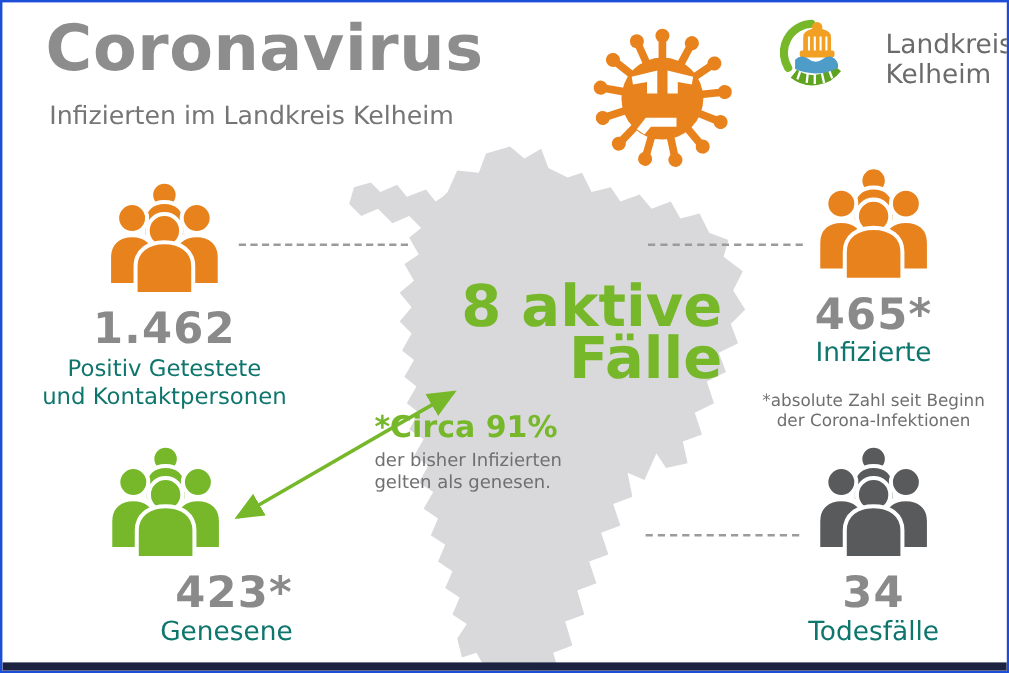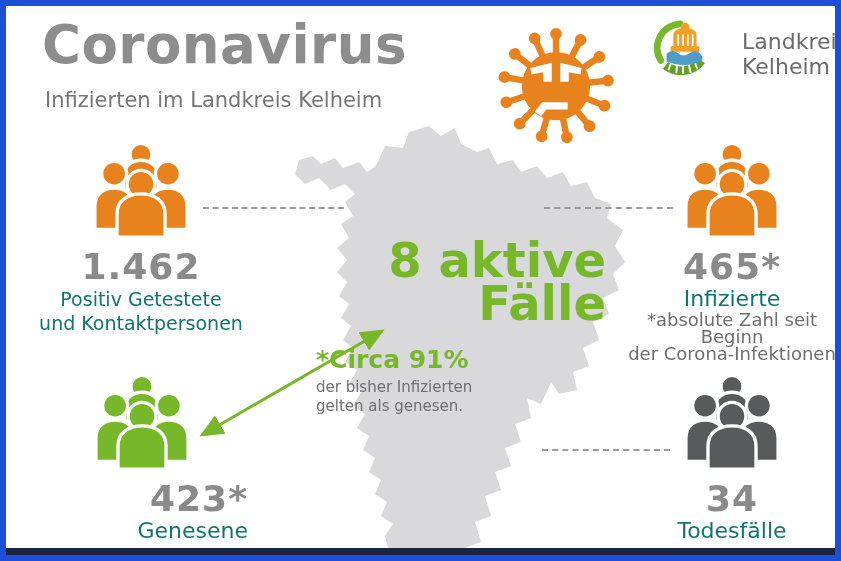--- a/index.html
+++ b/index.html
@@ -1,40 +1,40 @@
 <!DOCTYPE html>
 <html><head>
 <meta charset="utf-8">
 <style>
   html,body { margin:0; padding:0; background:#e8e8e8; }
   #canvas {
     position:relative; width:841px; height:561px; background:#ffffff;
-    border:6px solid #1d4ed8; box-sizing:border-box; overflow:hidden;
+    border:2px solid #1d4ed8; box-sizing:border-box; overflow:hidden;
     font-family:"DejaVu Sans","Liberation Sans",sans-serif;
   }
   .abs { position:absolute; }
   #title { left:36px; top:8px; font-size:53px; font-weight:bold; color:#8D8D8D; letter-spacing:0.5px; }
   #subtitle { left:39px; top:82px; font-size:21px; color:#757575; }
   #logo-emblem { left:648px; top:13px; width:58px; height:58px; }
   #logo-text { left:736px; top:23px; font-size:22px; color:#6B6B6B; line-height:25px; }
   #virus { left:486px; top:12px; width:128px; height:132px; }
   #map-svg { left:283px; top:112px; width:340px; height:446px; }
   #active-cases { left:310px; top:233px; width:290px; text-align:right;
     font-size:48px; font-weight:bold; color:#76B82A; line-height:43px; }
   #circa { left:310px; top:339px; width:290px; 
     font-size:25px; font-weight:bold; color:#76B82A; }
   #circa-note { left:310px; top:372px; width:290px; text-align:left;
     font-size:15px; color:#6F6F6F; line-height:19px; }
   .stat { position:absolute; text-align:center; }
   .stat svg.people { width:108px; height:98px; display:block; margin:0 auto 6px auto; }
   .stat .num { font-size:36px; font-weight:bold; color:#8A8A8A; letter-spacing:1px; }
   .stat .lbl { font-size:19px; color:#0f766e; line-height:24px; }
   .stat .lbl.big { font-size:22px; }
-  .stat .foot { font-size:18px; color:#6F6F6F; line-height:17px; margin-top:0; }
-  #stat-tested    { left:22px;  top:136px; width:226px; }
+  .stat .foot { font-size:14px; color:#6F6F6F; line-height:17px; margin-top:19px; }
+  #stat-tested    { left:22px;  top:148px; width:226px; }
   #stat-infected  { left:618px; top:136px; width:216px; }
   #stat-recovered { left:30px;  top:368px; width:212px;text-align:right; }
   #stat-deaths    { left:620px; top:368px; width:212px; }
   .c-orange { color:#E8821D; }
   .c-green  { color:#76B82A; }
   .c-gray   { color:#595A5C; }
   .dash { position:absolute; height:0; border-top:2px dashed #9B9B9B; }
   #dash-left      { left:197px; top:201px; width:141px; }
   #dash-right-top { left:538px; top:201px; width:129px; }
   #dash-right-bot { left:536px; top:443px; width:128px; }

